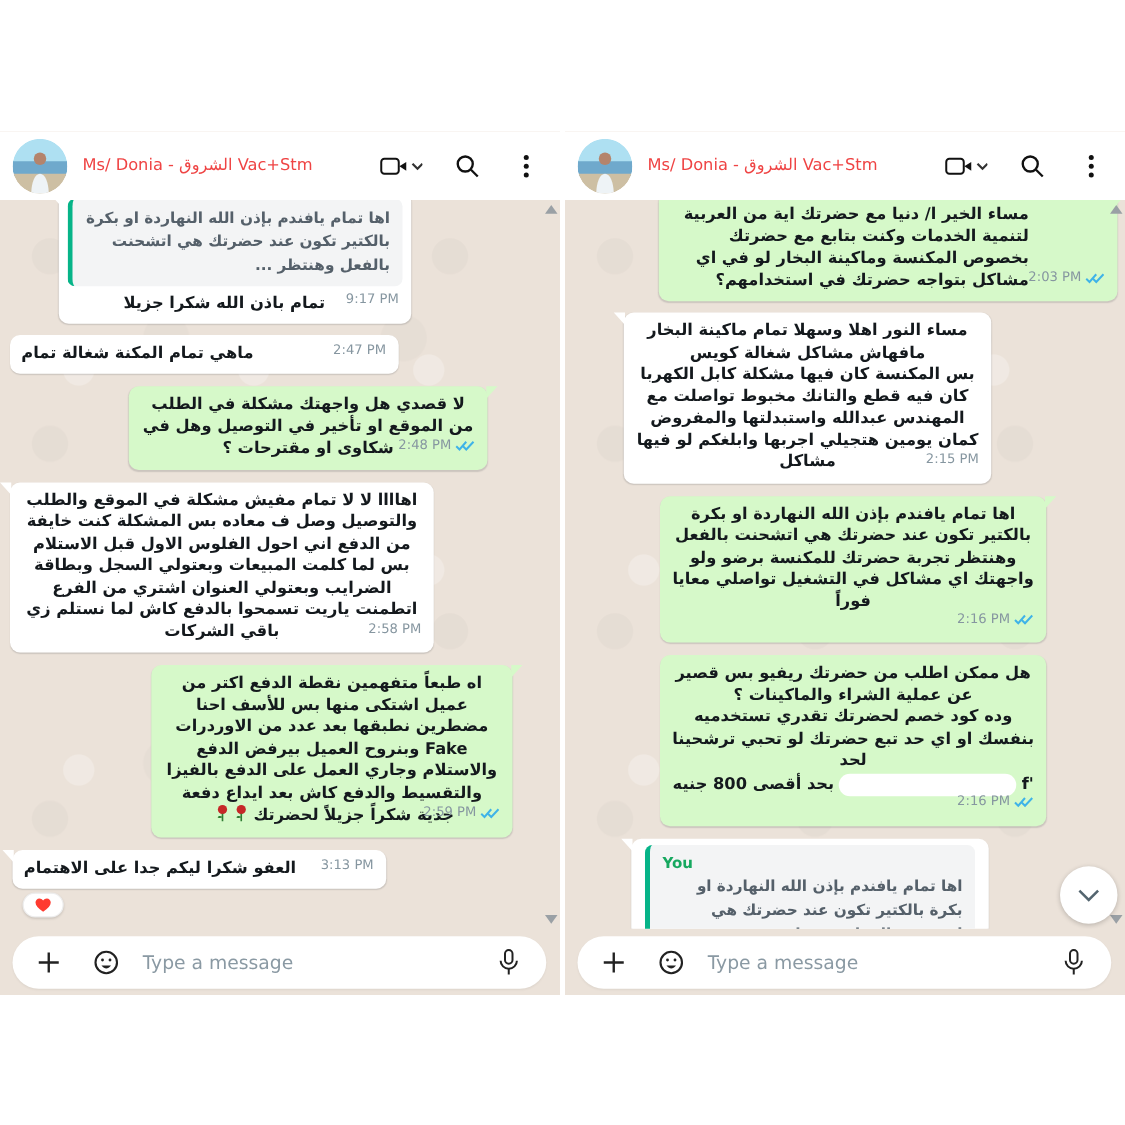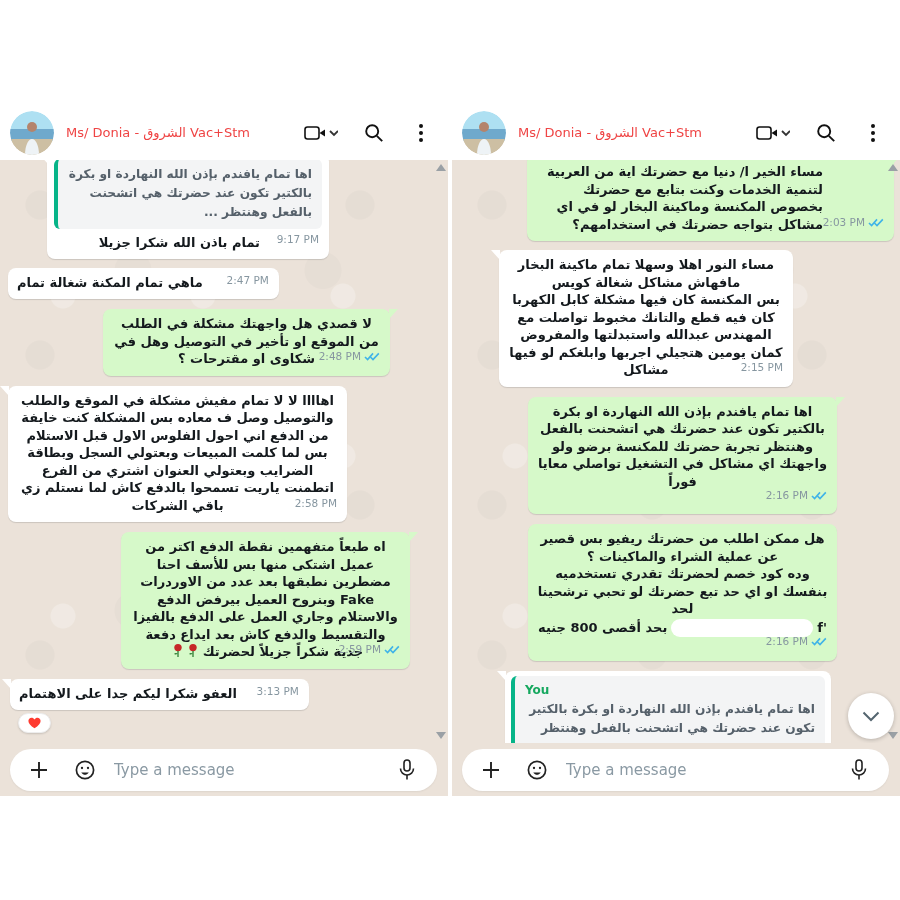--- a/index.html
+++ b/index.html
@@ -45,31 +45,31 @@
   .qtext{font-size:12.2px;line-height:19px;color:#55606a;font-weight:700;direction:rtl;}
   .rline{direction:rtl;display:flex;align-items:center;justify-content:center;gap:4px;margin-top:1px;}
   .redact-box{display:inline-block;width:142px;height:18px;background:#fff;border-radius:9px;}
   .flowers{display:inline-flex;gap:1px;vertical-align:-2px;margin:0 3px;}
   .reaction{position:absolute;left:8px;bottom:-23px;background:#fff;border:1px solid #ededed;
             border-radius:12px;padding:3px 9px;box-shadow:0 1px 2px rgba(0,0,0,.15);
             display:flex;align-items:center;cursor:pointer;}
 
   
   .cl .m0{width:282px;margin:-12px 0 9px 47px;padding:5px 7px 7px;}
-  .cl .m1{width:fit-content;margin-left:8px;padding-right:76px;text-align:right;}
+  .cl .m1{width:fit-content;margin-left:8px;padding-right:116px;text-align:right;}
   .cl .m2{max-width:287px;margin-right:58px;}
   .cl .m3{max-width:339px;margin-left:8px;}
   .cl .m4{max-width:289px;margin-right:38px;}
   .cl .m5{width:fit-content;margin-left:10px;margin-bottom:34px;padding-right:72px;text-align:left;}
   
   .cr .m0{max-width:367px;margin:-12px 6px 9px 0;}
   .cr .m1{max-width:294px;margin-left:47px;}
   .cr .m2{max-width:309px;margin-right:63px;padding-bottom:24px;}
   .cr .m3{max-width:309px;margin-right:63px;padding-bottom:24px;}
-  .cr .m4{width:326px;margin-left:53px;padding:5px 6px 7px;}
+  .cr .m4{width:286px;margin-left:53px;padding:5px 11px 7px;}
   .m0 .mtext,.cr .m4 .mtext{text-align:right;margin:3px 62px 0 4px;}
 
   
   .sb-arrow{position:absolute;right:2px;width:0;height:0;border-left:5px solid transparent;
             border-right:5px solid transparent;cursor:pointer;}
   .sb-up{top:4px;border-bottom:7px solid #9aa0a5;}
   .sb-down{bottom:4px;border-top:7px solid #9aa0a5;}
   .sb-thumb{position:absolute;right:2px;width:7px;border-radius:4px;background:#c2c2c2;cursor:pointer;}
 
   .scrolldown{position:absolute;right:6px;bottom:4px;width:46px;height:46px;border-radius:50%;

